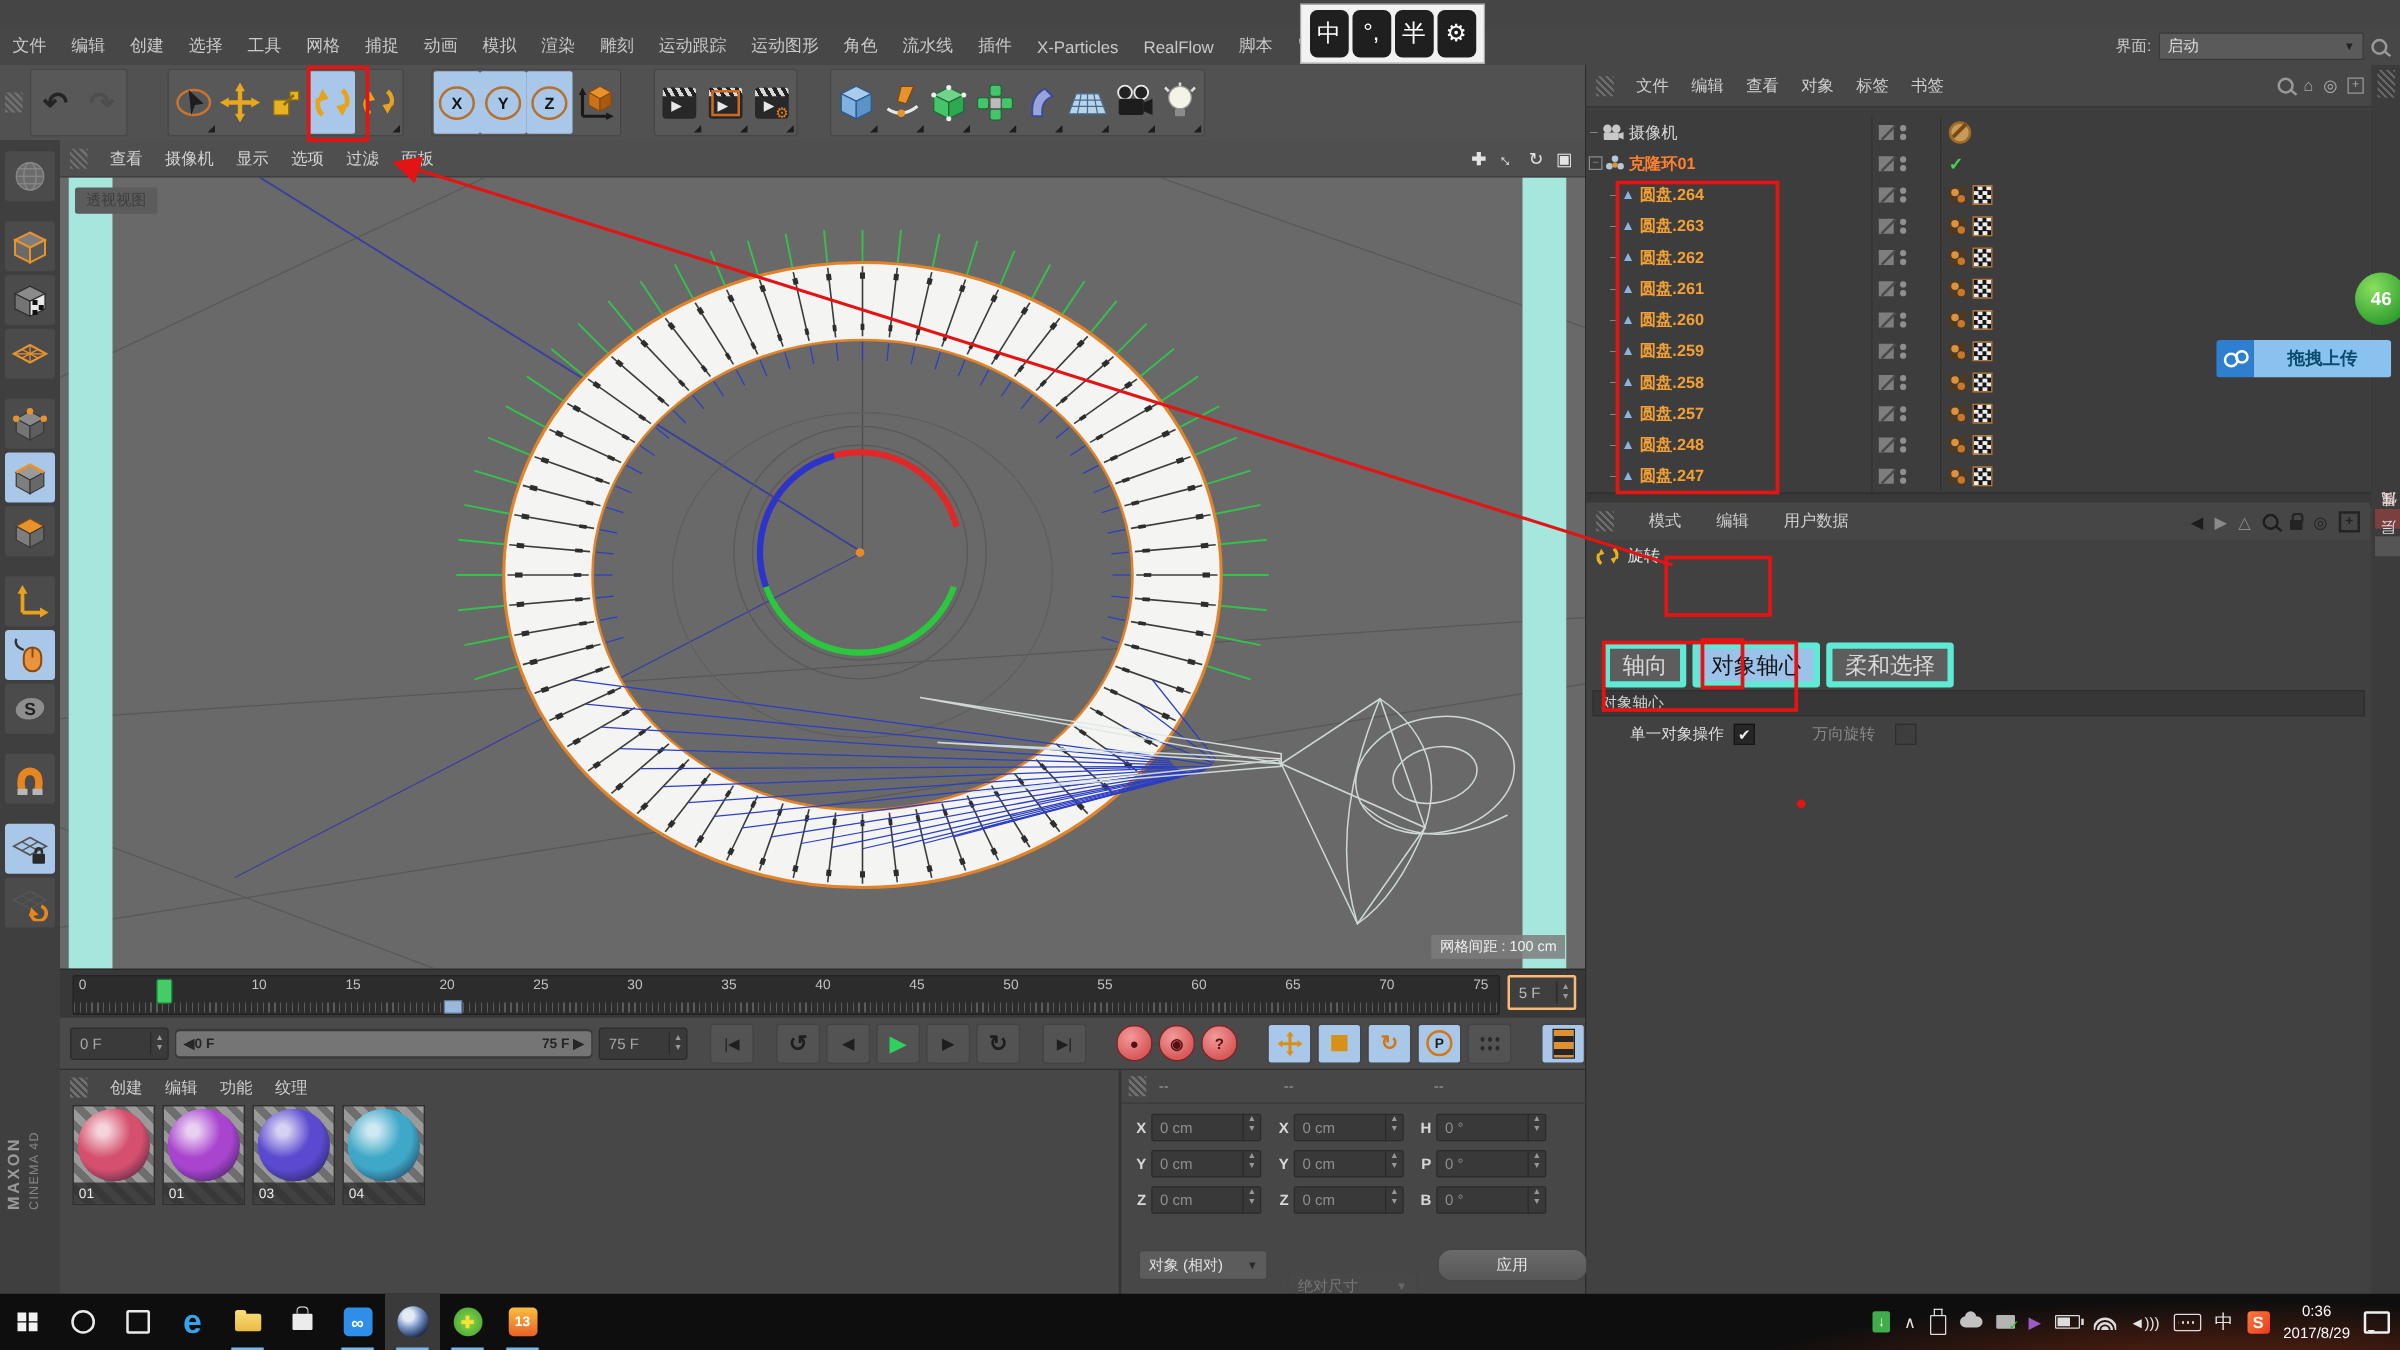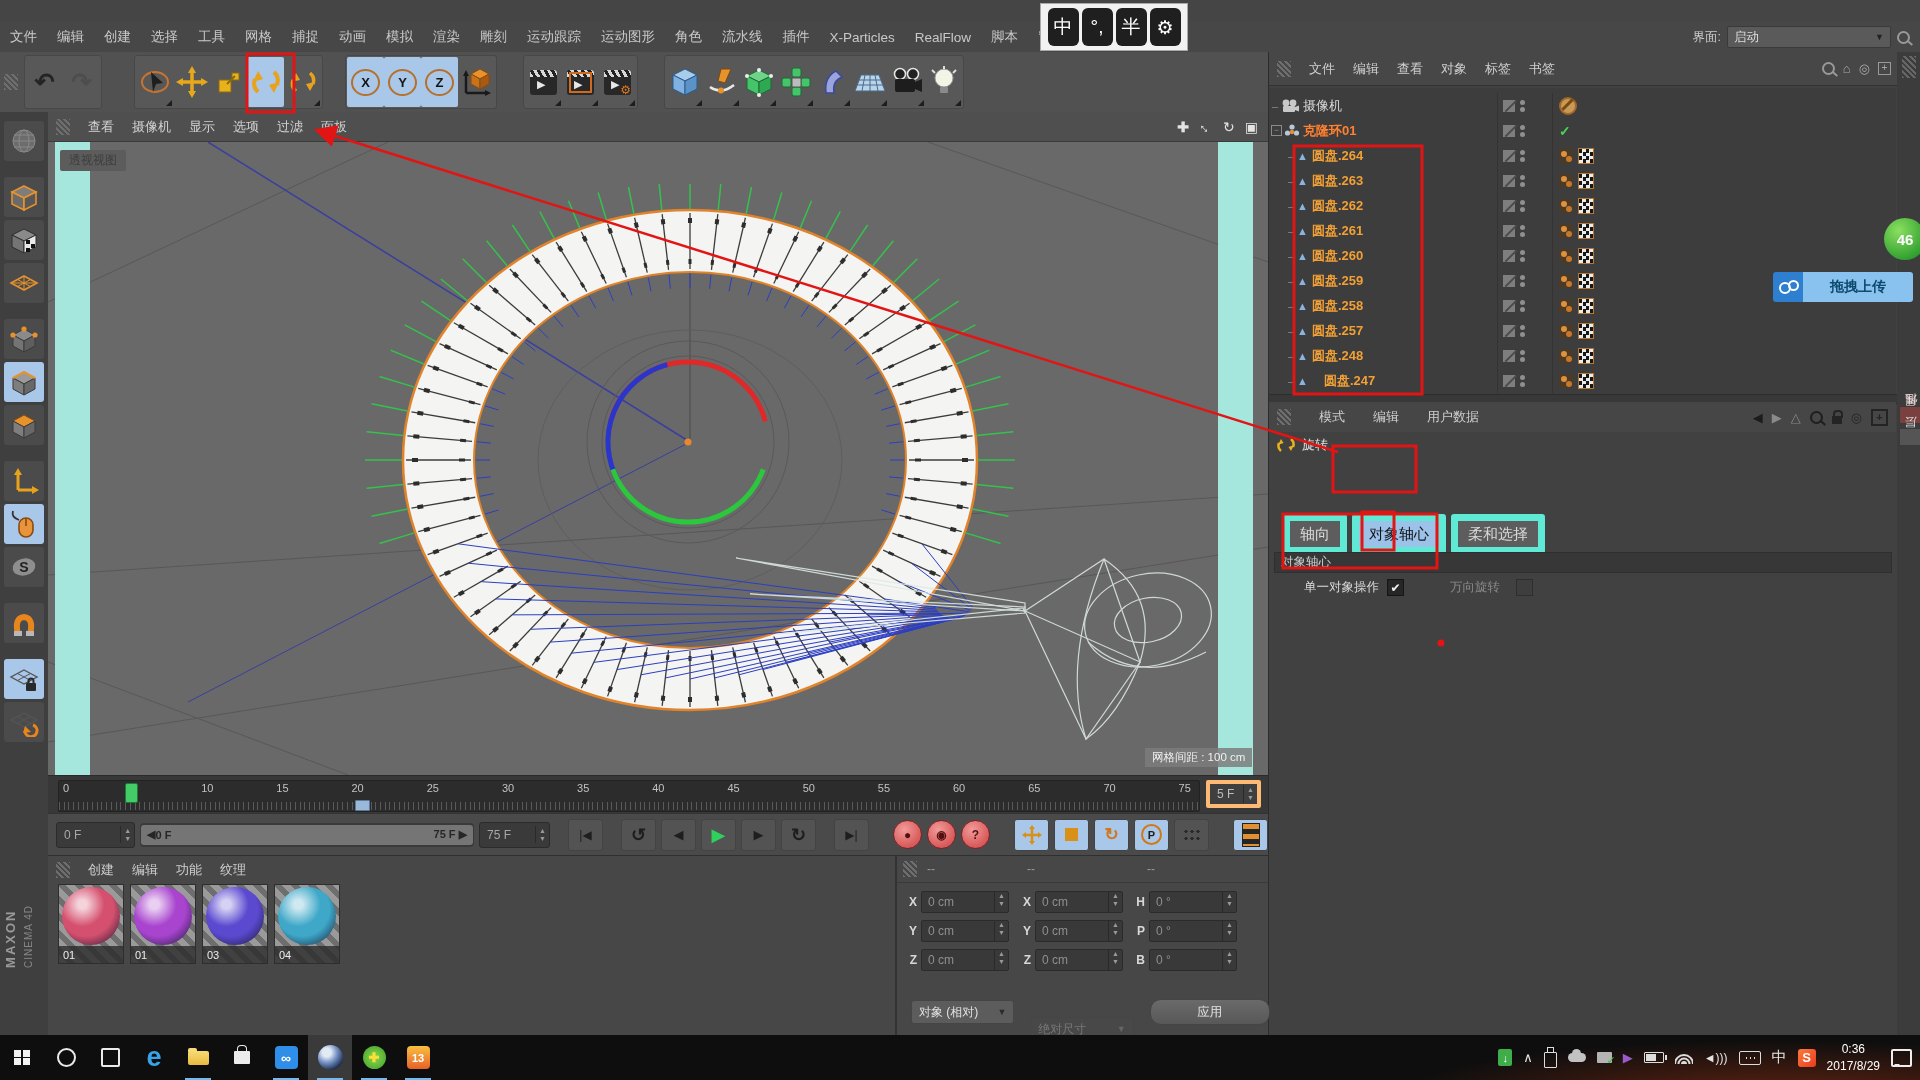--- a/index.html
+++ b/index.html
@@ -96,22 +96,22 @@
   #omscroll .ar{position:absolute;left:0;width:15px;text-align:center;font-size:8px;color:#999;}
   #splitter{position:absolute;left:0;top:342px;width:652px;height:8px;background:#383838;border-top:1px solid #2d2d2d;border-bottom:1px solid #2d2d2d;}
   #ammenu{position:absolute;left:0;top:350px;width:627px;height:30px;display:flex;align-items:center;gap:28px;
       padding-left:8px;box-sizing:border-box;font-size:13px;color:#cfcfcf;background:#464646;}
   #amicons{margin-left:auto;display:flex;gap:9px;align-items:center;padding-right:8px;font-size:13px;}
   .lock{width:10px;height:8px;background:#242424;position:relative;margin-top:5px;}
   .lock::before{content:'';position:absolute;left:1px;top:-6px;width:6px;height:6px;border:2px solid #242424;border-bottom:none;border-radius:4px 4px 0 0;}
   .plusbox{width:13px;height:13px;border:2px solid #242424;color:#242424;font-size:11px;line-height:12px;text-align:center;font-weight:bold;}
   #amtitle{position:absolute;left:8px;top:384px;display:flex;align-items:center;gap:7px;font-size:13px;color:#e0e0e0;}
   #amtabs{position:absolute;left:14px;top:462px;display:flex;gap:5px;}
-  .tab{height:26px;padding:0 10px;background:#5d5d5d;border:7px solid #5eead4;border-radius:3px;
-      font-size:15px;color:#d8d8d8;display:flex;align-items:center;font-family:Liberation Mono, monospace;}
+  .tab{height:26px;padding:0 10px;background:#5d5d5d;border:5px solid #5eead4;border-radius:3px;
+      font-size:18px;color:#d8d8d8;display:flex;align-items:center;font-family:Liberation Mono, monospace;}
   .tab.on{background:#9cc2ea;color:#141414;}
   #amsection{position:absolute;left:5px;top:500px;width:618px;height:21px;background:#373737;border:1px solid #2f2f2f;
       box-sizing:border-box;display:flex;align-items:center;padding-left:6px;font-size:12.5px;color:#cfcfcf;}
   #amopts{position:absolute;left:30px;top:527px;display:flex;align-items:center;font-size:12.5px;text-align:right;}
   #amopts .lb1{color:#dcdcdc;width:80px;}
   #amopts .lb2{color:#8a8a8a;margin-left:46px;margin-right:8px;}
   .cb{width:15px;height:15px;background:#262626;border:1px solid #151515;display:flex;align-items:center;
       justify-content:center;color:#f0f0f0;font-size:12px;margin-left:8px;}
   .cb.off{background:#3e3e3e;border-color:#2e2e2e;color:transparent;}
   
@@ -121,21 +121,21 @@
       border:1px solid #3a3a3a;border-radius:3px 0 0 3px;padding:8px 3px;margin:4px 0 4px 2px;display:block;}
   .vtab.hot{background:#7a4040;color:#f0dcdc;}
   
   #timeline{left:48px;top:775px;width:1220px;height:38px;background:#383838;border-top:1px solid #2a2a2a;}
   #ruler{position:absolute;left:10px;top:4px;width:1140px;height:30px;background:#2c2c2c;border:1px solid #222;border-radius:2px;}
   #rlabels{position:absolute;left:4px;right:8px;top:1px;display:flex;justify-content:space-between;font-size:11px;color:#c2c2c2;}
   #rticks{position:absolute;left:0;right:0;bottom:1px;height:8px;
       background:repeating-linear-gradient(90deg,#5a5a5a 0 1px,transparent 1px 4.72px);}
   #playhead{position:absolute;left:66px;top:2px;width:11px;height:18px;background:#44cc66;border:1px solid #1d7a38;border-radius:2px;}
   #keymark{position:absolute;left:296px;top:19px;width:13px;height:9px;background:#9cb8d8;border:1px solid #5a7a9e;border-radius:1px;}
-  #incbox{position:absolute;left:1158px;top:4px;width:55px;height:28px;background:#3f3f3f;border:4px solid #fdba74;
+  #incbox{position:absolute;left:1158px;top:4px;width:55px;height:28px;background:#3f3f3f;border:2px solid #fdba74;
       border-radius:2px;display:flex;align-items:center;font-size:12px;color:#bbb;padding-left:7px;box-sizing:border-box;}
   .stp{margin-left:auto;display:flex;flex-direction:column;font-size:7px;color:#999;line-height:1.1;
       border-left:1px solid #2a2a2a;padding:1px 3px;}
   
   #transport{left:48px;top:813px;width:1220px;height:42px;background:#4a4a4a;display:flex;align-items:center;
       gap:5px;padding-left:8px;box-sizing:border-box;border-top:1px solid #333;}
   .spin{width:112px;height:26px;background:#3a3a3a;border:1px solid #2b2b2b;border-radius:3px;display:flex;
       align-items:center;font-size:12px;color:#a8a8a8;padding-left:7px;box-sizing:border-box;}
   #range{width:490px;height:24px;background:#3a3a3a;border-radius:4px;display:flex;align-items:center;padding:1px;box-sizing:border-box;}
   #range .pill{flex:1;height:20px;background:#757575;border-radius:3px;display:flex;align-items:center;
@@ -1124,21 +1124,21 @@
             </span>
           </span>
           <span class="tagcol">
             <span class="tag-ph"></span>
             <span class="tag-tx"></span>
           </span>
         </div>
       <div class="om-row">
           <span class="tw ind">‒</span>
           <span style="color:#8ab4e0;font-size:11px;">▲</span>
-          <span class="nm orange" style="margin-left:16px;">圆盘.247</span>
+          <span class="nm orange" style="margin-left:4px;">圆盘.247</span>
           <span class="viscol">
             <span class="sq"></span>
             <span class="dots">
               <i></i>
               <i></i>
             </span>
           </span>
           <span class="tagcol">
             <span class="tag-ph"></span>
             <span class="tag-tx"></span>

